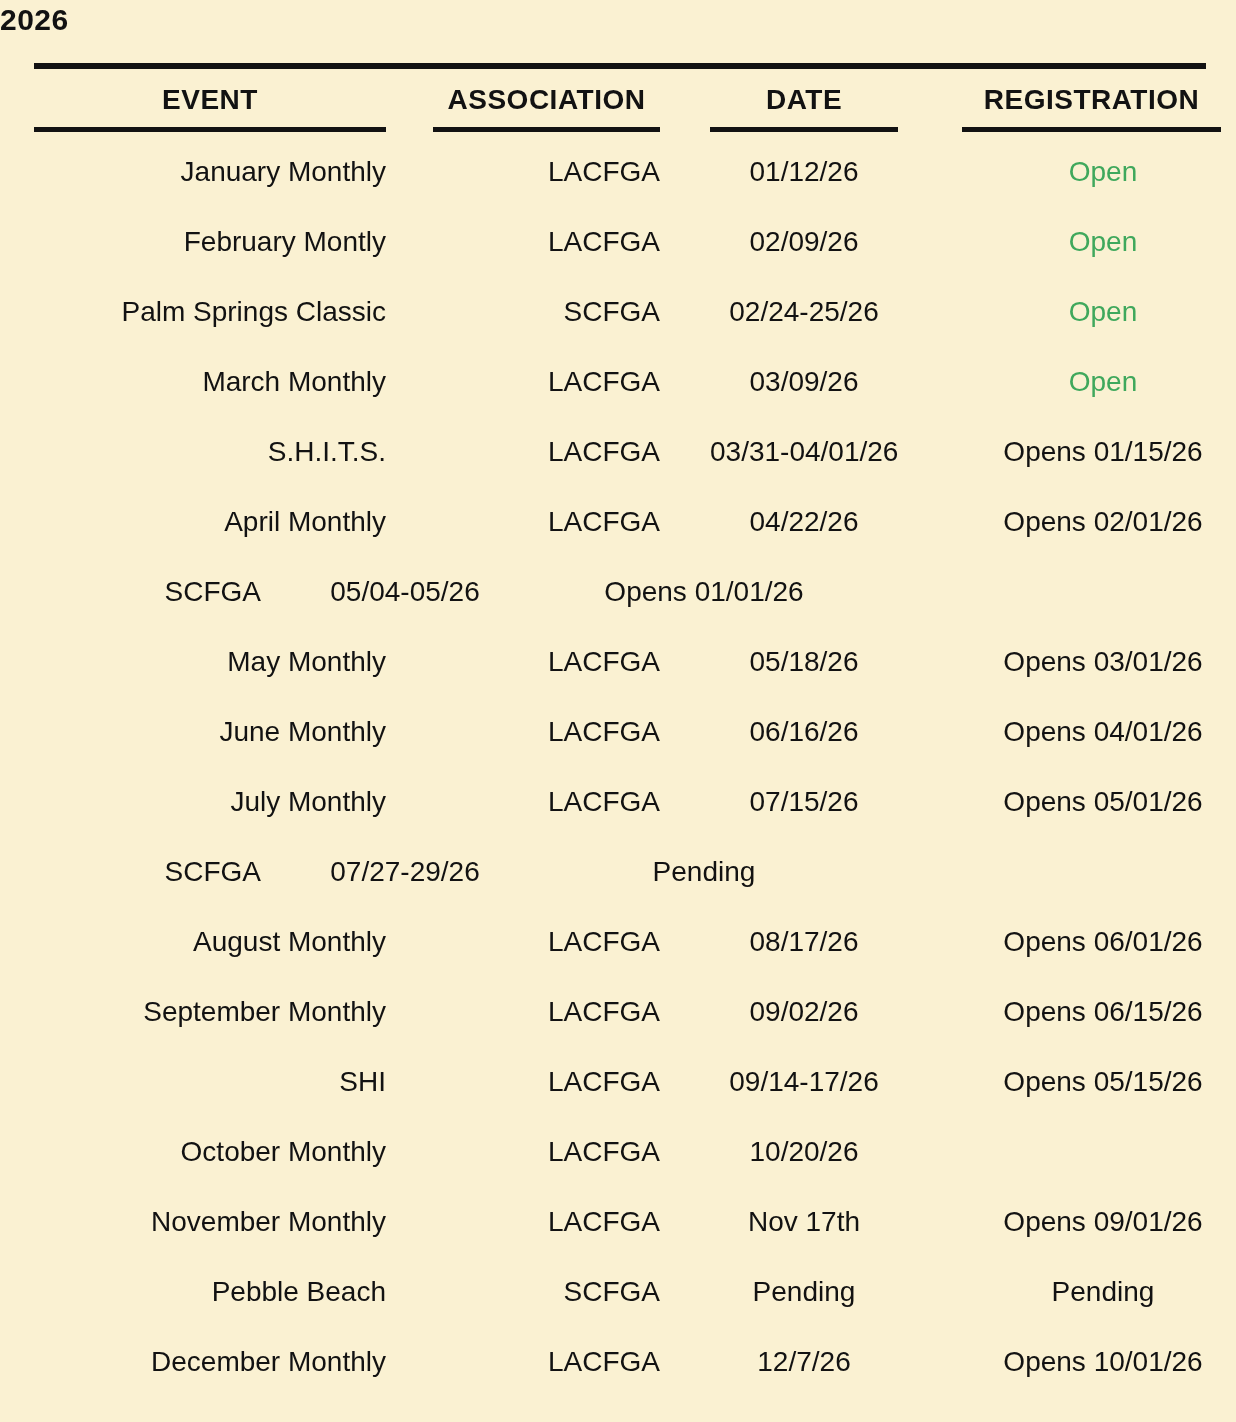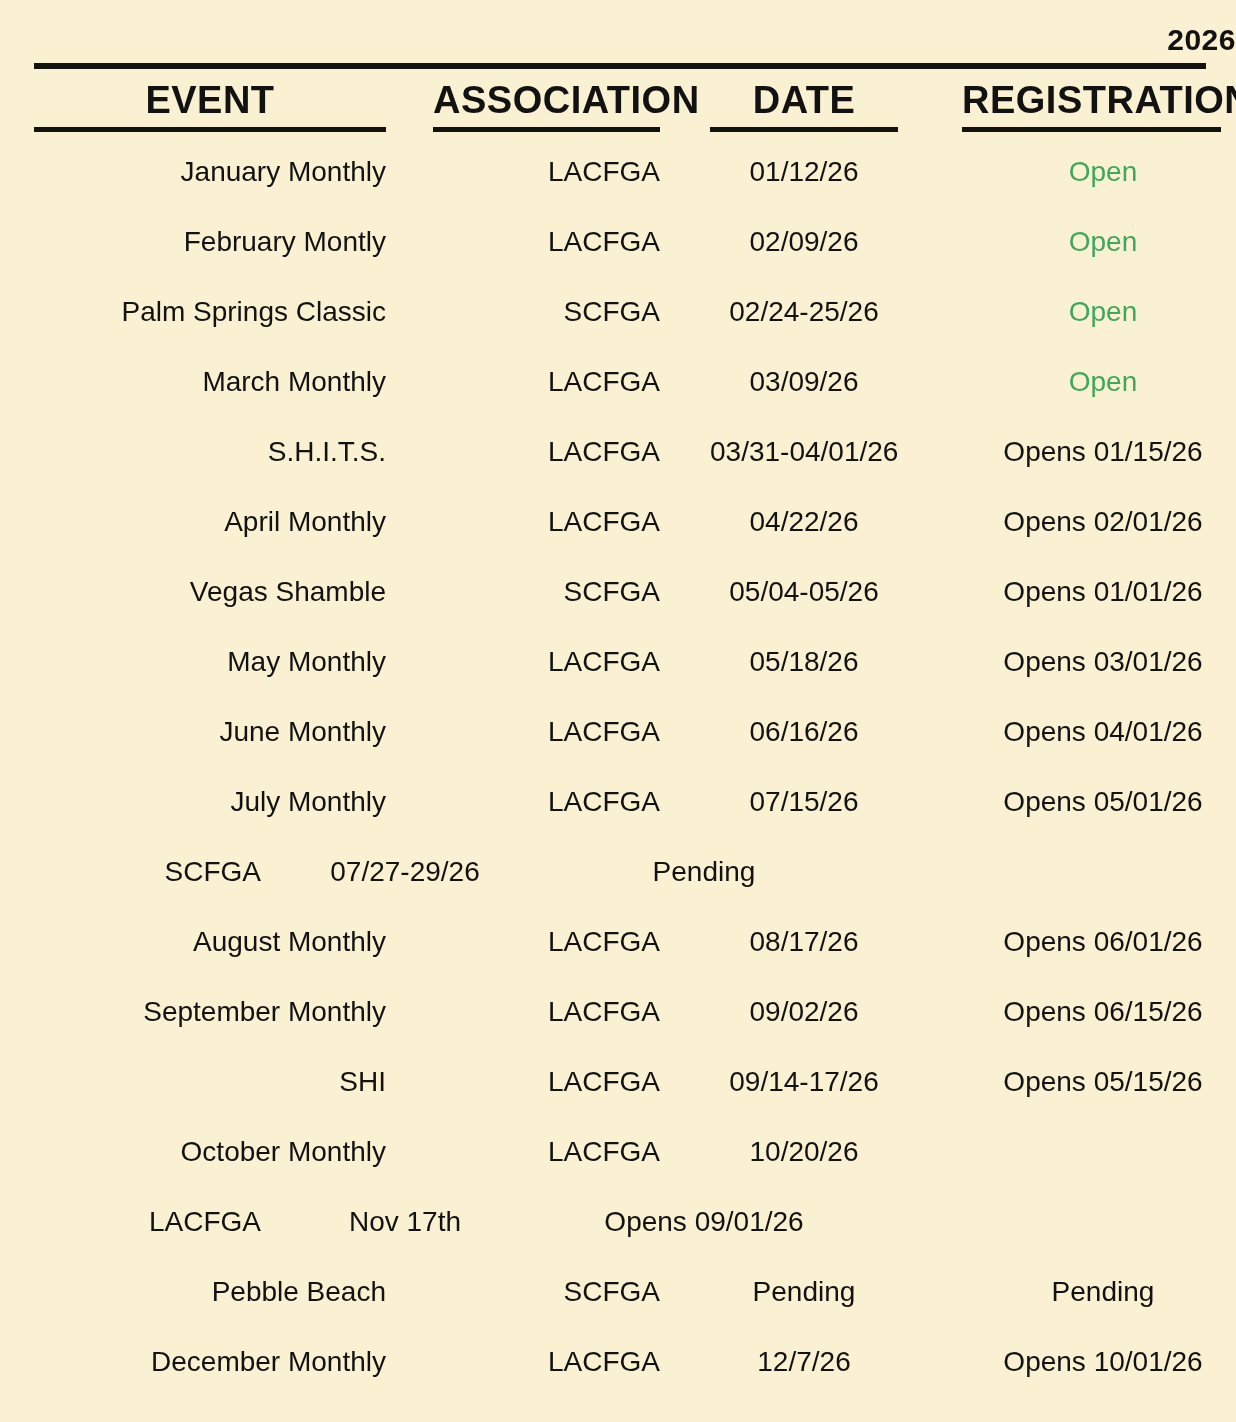--- a/index.html
+++ b/index.html
@@ -11,41 +11,41 @@
   html, body { margin: 0; padding: 0; }
   body {
     width: 1236px;
     height: 1422px;
     background: var(--bg);
     color: var(--fg);
     font-family: "Liberation Sans", sans-serif;
     overflow: hidden;
   }
   .page-title {
-    padding-top: 20px;
+    padding-top: 0;
     height: 52px;
     line-height: 40px;
-    text-align: right;
+    text-align: left;
     font-size: 30px;
     font-weight: bold;
     letter-spacing: 0.5px;
   }
   .top-rule {
     width: 1172px;
     height: 6px;
     margin: 11px 0 0 34px;
     background: var(--fg);
   }
   .header-row {
     display: flex;
     padding-left: 34px;
     margin-top: 13px;
   }
   .hcell .hlabel {
-    font-size: 38px;
+    font-size: 28px;
     font-weight: bold;
     line-height: 36px;
     text-align: center;
     white-space: nowrap;
     letter-spacing: 0.5px;
   }
   .hcell .hline {
     height: 5px;
     margin-top: 9px;
     background: var(--fg);
@@ -130,21 +130,20 @@
         <div class="col-date">03/31-04/01/26</div>
         <div class="col-reg">Opens 01/15/26</div>
       </div>
       <div class="row">
         <div class="col-event">April Monthly</div>
         <div class="col-assoc">LACFGA</div>
         <div class="col-date">04/22/26</div>
         <div class="col-reg">Opens 02/01/26</div>
       </div>
       <div class="row">
-        <div class="col-event">Vegas Shamble</div>
         <div class="col-assoc">SCFGA</div>
         <div class="col-date">05/04-05/26</div>
         <div class="col-reg">Opens 01/01/26</div>
       </div>
       <div class="row">
         <div class="col-event">May Monthly</div>
         <div class="col-assoc">LACFGA</div>
         <div class="col-date">05/18/26</div>
         <div class="col-reg">Opens 03/01/26</div>
       </div>
@@ -182,20 +181,21 @@
         <div class="col-assoc">LACFGA</div>
         <div class="col-date">09/14-17/26</div>
         <div class="col-reg">Opens 05/15/26</div>
       </div>
       <div class="row">
         <div class="col-event">October Monthly</div>
         <div class="col-assoc">LACFGA</div>
         <div class="col-date">10/20/26</div>
       </div>
       <div class="row">
+        <div class="col-event">November Monthly</div>
         <div class="col-assoc">LACFGA</div>
         <div class="col-date">Nov 17th</div>
         <div class="col-reg">Opens 09/01/26</div>
       </div>
       <div class="row">
         <div class="col-event">Pebble Beach</div>
         <div class="col-assoc">SCFGA</div>
         <div class="col-date">Pending</div>
         <div class="col-reg">Pending</div>
       </div>

